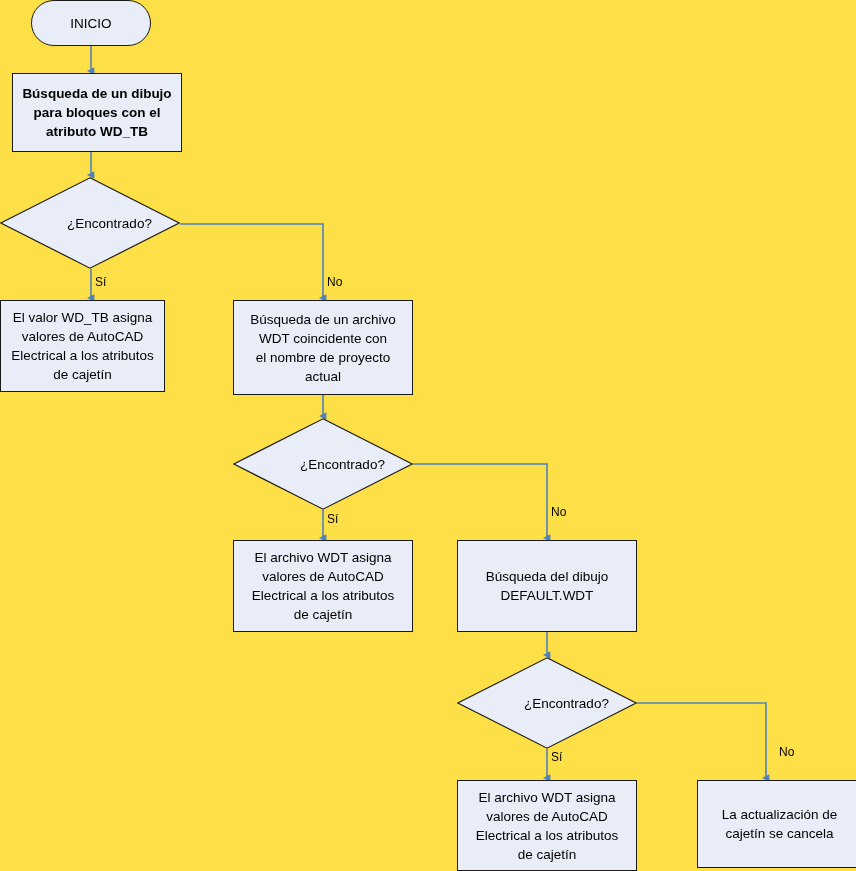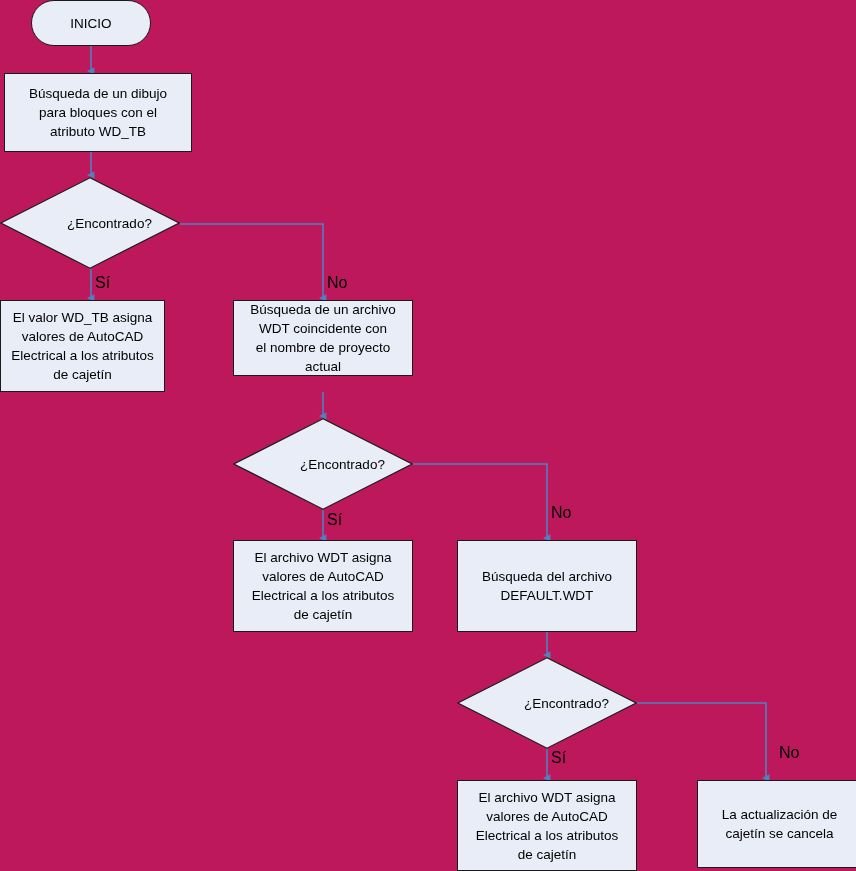--- a/index.html
+++ b/index.html
@@ -7,21 +7,21 @@
     padding: 0;
     background: #ffffff;
   }
   body {
     font-family: "Liberation Sans", sans-serif;
   }
   #flow-canvas {
     position: relative;
     width: 856px;
     height: 871px;
-    background: #be185d;
+    background: #fde047;
     overflow: hidden;
   }
   #edge-layer {
     position: absolute;
     left: 0;
     top: 0;
     width: 856px;
     height: 871px;
     pointer-events: none;
   }
@@ -58,21 +58,21 @@
   }
   .decision .dia-label {
     position: relative;
     z-index: 1;
     font-size: 13.5px;
     line-height: 19px;
     margin-left: 39px;
   }
   .edge-label {
     position: absolute;
-    font-size: 16px;
+    font-size: 12px;
     line-height: 15px;
     color: #000000;
     background: transparent;
     z-index: 3;
     white-space: nowrap;
   }
 </style>
 </head>
 <body>
 
@@ -93,42 +93,42 @@
         <polyline points="323,510 323,538"></polyline>
         <polyline points="413,464 547,464 547,538"></polyline>
         <polyline points="547,632 547,655"></polyline>
         <polyline points="547,749 547,778"></polyline>
         <polyline points="637,703 766,703 766,778"></polyline>
       </g>
   </svg>
 
   <div id="nodes-group">
       <div class="node terminator" style="left: 31px; top: 0px; width: 120px; height: 46px;"><span>INICIO</span></div>
-      <div class="node process" style="left: 4px; top: 73px; width: 188px; height: 79px;"><span>Búsqueda de un dibujo
+      <div class="node process" style="left: 12px; top: 73px; width: 170px; height: 79px; font-weight: bold;"><span>Búsqueda de un dibujo
 para bloques con el
 atributo WD_TB</span></div>
       <div class="node decision" style="left: 0px; top: 177px; width: 180px; height: 92px;"><svg class="dia-shape" viewBox="0 0 180 92" preserveAspectRatio="none">
           <polygon points="90,0.8 179.2,46 90,91.2 0.8,46" fill="#e8edf7" stroke="#1a1a1a" stroke-width="1.2"></polygon>
         </svg><span class="dia-label">¿Encontrado?</span></div>
       <div class="node process" style="left: 0px; top: 300px; width: 165px; height: 92px;"><span>El valor WD_TB asigna
 valores de AutoCAD
 Electrical a los atributos
 de cajetín</span></div>
-      <div class="node process" style="left: 233px; top: 300px; width: 180px; height: 76px;"><span>Búsqueda de un archivo
+      <div class="node process" style="left: 233px; top: 300px; width: 180px; height: 95px;"><span>Búsqueda de un archivo
 WDT coincidente con
 el nombre de proyecto
 actual</span></div>
       <div class="node decision" style="left: 233px; top: 418px; width: 180px; height: 92px;"><svg class="dia-shape" viewBox="0 0 180 92" preserveAspectRatio="none">
           <polygon points="90,0.8 179.2,46 90,91.2 0.8,46" fill="#e8edf7" stroke="#1a1a1a" stroke-width="1.2"></polygon>
         </svg><span class="dia-label">¿Encontrado?</span></div>
       <div class="node process" style="left: 233px; top: 540px; width: 180px; height: 92px;"><span>El archivo WDT asigna
 valores de AutoCAD
 Electrical a los atributos
 de cajetín</span></div>
-      <div class="node process" style="left: 457px; top: 540px; width: 180px; height: 92px;"><span>Búsqueda del archivo
+      <div class="node process" style="left: 457px; top: 540px; width: 180px; height: 92px;"><span>Búsqueda del dibujo
 DEFAULT.WDT</span></div>
       <div class="node decision" style="left: 457px; top: 657px; width: 180px; height: 92px;"><svg class="dia-shape" viewBox="0 0 180 92" preserveAspectRatio="none">
           <polygon points="90,0.8 179.2,46 90,91.2 0.8,46" fill="#e8edf7" stroke="#1a1a1a" stroke-width="1.2"></polygon>
         </svg><span class="dia-label">¿Encontrado?</span></div>
       <div class="node process" style="left: 457px; top: 780px; width: 180px; height: 91px;"><span>El archivo WDT asigna
 valores de AutoCAD
 Electrical a los atributos
 de cajetín</span></div>
       <div class="node process" style="left: 697px; top: 780px; width: 165px; height: 88px;"><span>La actualización de
 cajetín se cancela</span></div>

